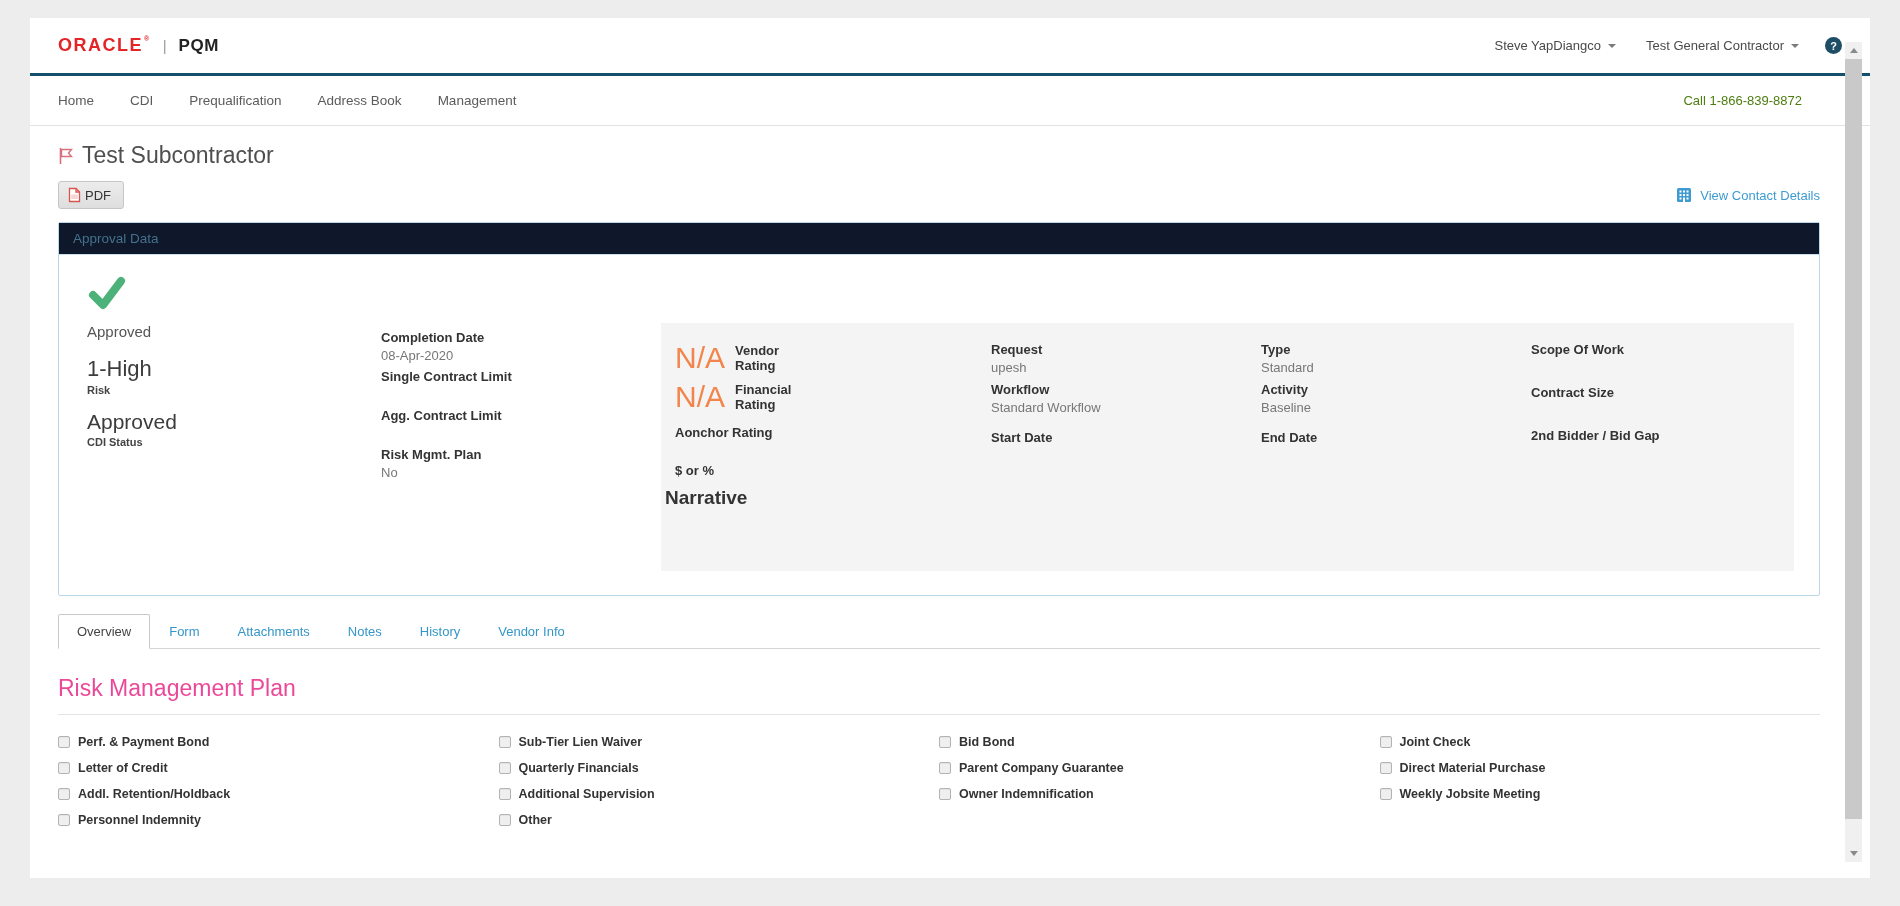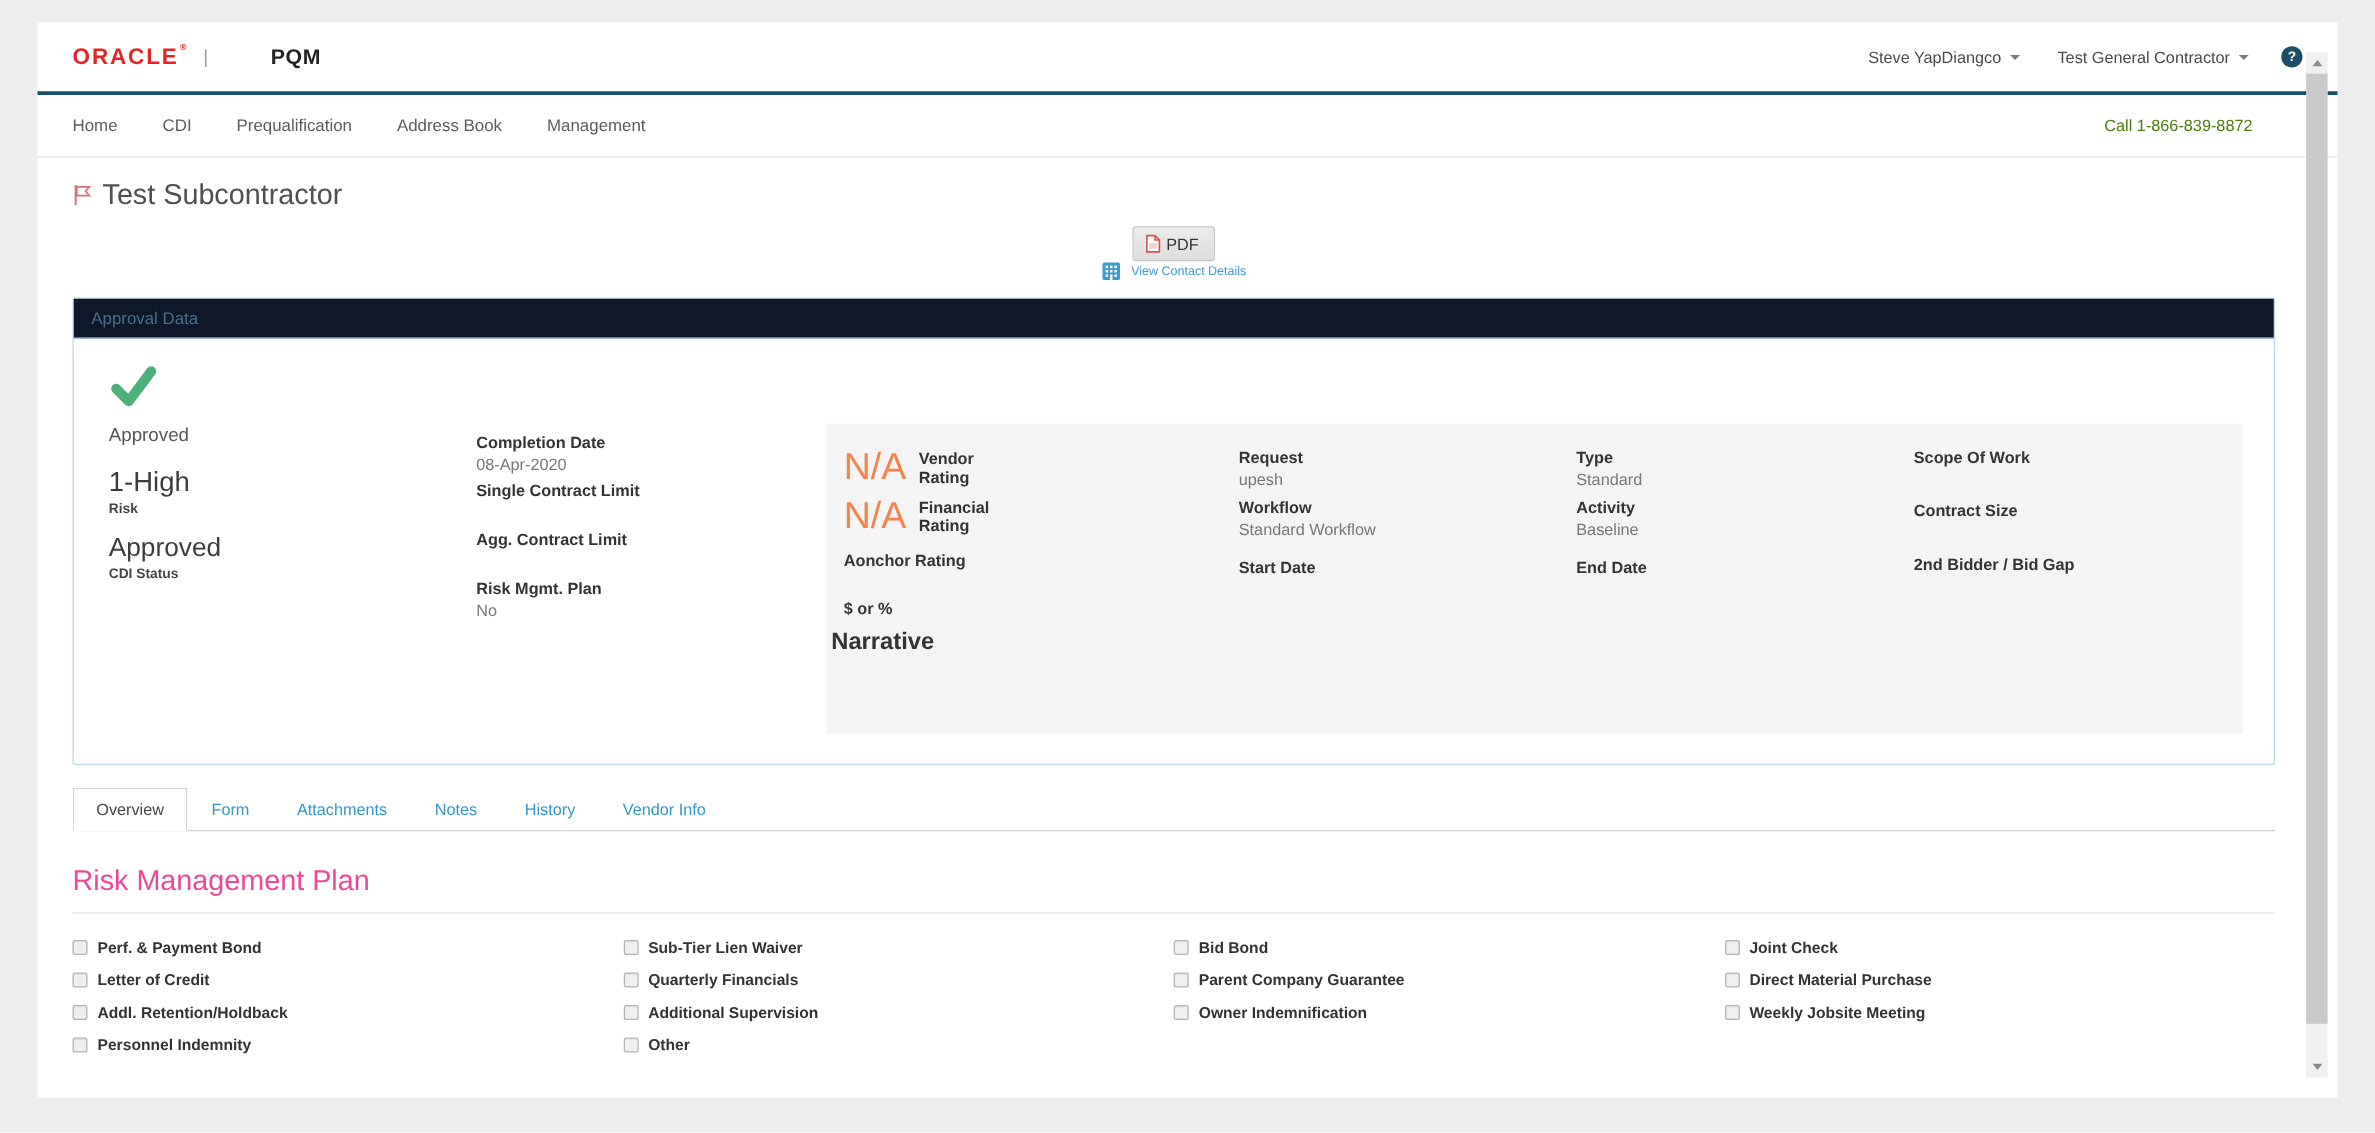--- a/index.html
+++ b/index.html
@@ -18,21 +18,21 @@
   
   .brandbar {
     height:58px; padding:0 28px;
     display:flex; align-items:center; justify-content:space-between;
     border-bottom:3px solid #15506b;
   }
   .brand { display:flex; align-items:center; }
   .oracle { color:#e42527; font-weight:bold; font-size:18px; letter-spacing:1.5px; }
   .regmark { font-size:7px; color:#e42527; vertical-align:top; margin-left:1px; }
   .brand-sep { color:#9a9a9a; margin:0 12px; font-size:15px; font-weight:300; }
-  .product { font-size:17px; font-weight:600; color:#222; letter-spacing:0.5px;margin-left:38px; }
+  .product { font-size:17px; font-weight:600; color:#222; letter-spacing:0.5px; }
   .brand-right { display:flex; align-items:center; }
   .hdr-menu { font-size:13px; color:#4a4a4a; margin-left:30px; cursor:pointer; display:inline-flex; align-items:center; }
   .caret {
     display:inline-block; width:0; height:0; margin-left:7px;
     border-left:4px solid transparent; border-right:4px solid transparent;
     border-top:4px solid #7a7a7a;
   }
   .help {
     width:17px; height:17px; margin-left:26px;
     background:#1d4e66; color:#fff; border-radius:50%;
@@ -46,30 +46,30 @@
     display:flex; align-items:center; justify-content:space-between;
     border-bottom:1px solid #e2e2e2;
   }
   .nav-links { display:flex; gap:36px; }
   .nav-link { font-size:13.5px; color:#5b5b5b; text-decoration:none; cursor:pointer; }
   .phone { font-size:13px; color:#4d7c0f; text-decoration:none; cursor:pointer; margin-right:40px; }
   
   .content { padding:0 50px 0 28px; }
   .page-title-row { margin-top:16px; display:flex; align-items:center; gap:8px; }
   .page-title { font-size:23px; font-weight:400; color:#4f4f4f; }
-  .actions-row { margin-top:12px; display:flex; align-items:center; justify-content:space-between;flex-direction:column; }
+  .actions-row { margin-top:12px; display:flex; align-items:center; justify-content:space-between; }
   .pdf-btn {
     background:linear-gradient(#ececec,#dedede);
     border:1px solid #c6c6c6; border-radius:3px;
     padding:5px 12px 5px 9px; font-size:13px; color:#333;
     font-family:"Liberation Sans", sans-serif;
     display:inline-flex; align-items:center; gap:4px; cursor:pointer;
   }
   .view-contact {
-    color:#3e9bd2; font-size:10px; text-decoration:none; cursor:pointer;
+    color:#3e9bd2; font-size:13px; text-decoration:none; cursor:pointer;
     display:inline-flex; align-items:center; gap:8px;
   }
   
   .approval-panel { margin-top:13px; border:1px solid #bcd8e8; border-radius:2px; }
   .panel-header {
     background:#0f172a; padding:8px 14px;
     font-size:13.5px; color:#44718c;
     border-bottom:1px solid #c9e0ee;
   }
   .panel-body { display:flex; min-height:340px; padding-bottom:24px; }

